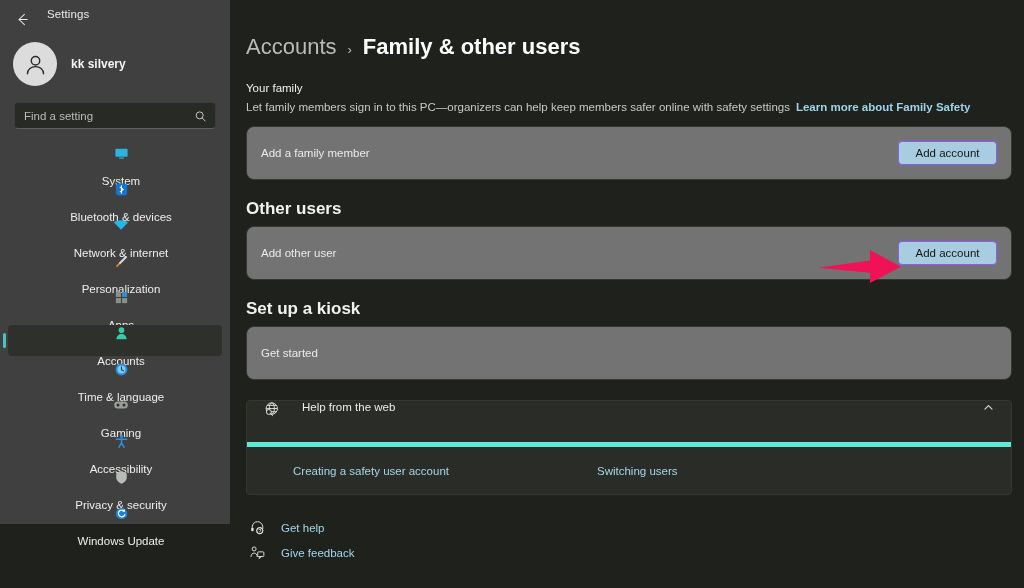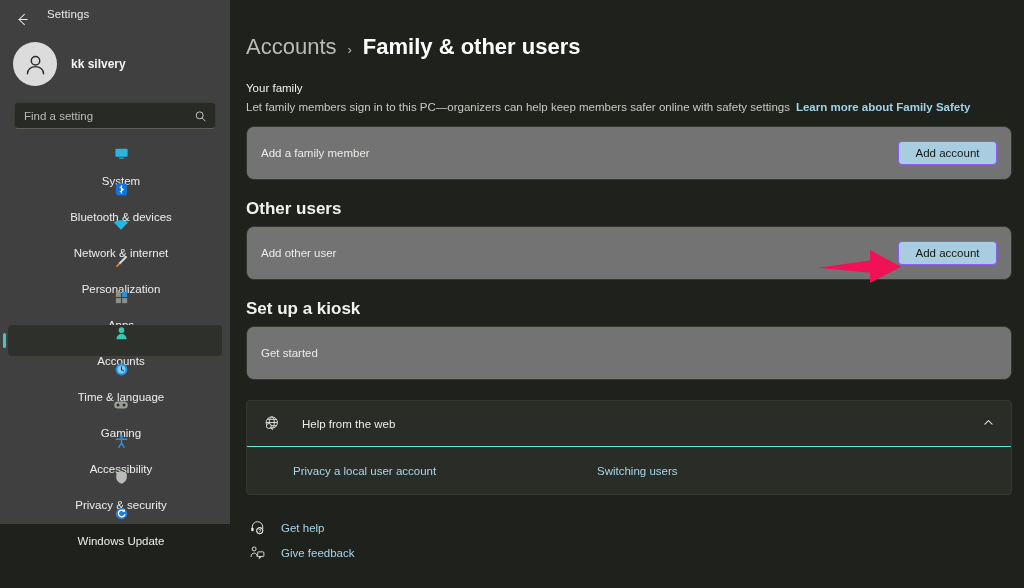--- a/index.html
+++ b/index.html
@@ -97,22 +97,22 @@
     font-size: 11.5px; padding: 5px 15px; cursor: pointer; min-width: 99px;
   }
 
   .group-title { font-size: 17px; font-weight: bold; color: #f0f2ee; margin: 19px 0 7px 0; }
 
   .help-card {
     background: #2a2d27; border: 1px solid #35382f; border-radius: 4px;
     margin-top: 20px; overflow: hidden;
   }
   .help-head {
-    display: flex; align-items: center; height: 46px; padding: 0 16px;
-    border-bottom: 1px solid #5eead4;
+    display: flex; align-items: flex-start; height: 46px; padding: 0 16px;
+    border-bottom: 5px solid #5eead4;
   }
   .globe-icon { width: 17px; height: 17px; margin-right: 22px; color: #e4e6e1; }
   .globe-icon svg { display: block; }
   .help-title { font-size: 11.5px; color: #eaece7; flex: 1; }
   .chevron { color: #dfe1dc; font-size: 11px; }
   .help-links { display: flex; height: 47px; align-items: center; padding-left: 46px; }
   .help-link { font-size: 11.5px; color: #a6d4e8; text-decoration: none; }
   .help-link.first { width: 304px; }
 
   .footer-links { margin-top: 20px; }
@@ -324,21 +324,21 @@
           </svg>
         </span>
         <span class="help-title">Help from the web</span>
         <span class="chevron">
           <svg width="13" height="13" viewBox="0 0 16 16" fill="none" stroke="currentColor" stroke-width="1.3">
             <path d="M3.6 10 L8 5.7 L12.4 10" stroke-linecap="round" stroke-linejoin="round"></path>
           </svg>
         </span>
       </div>
       <div class="help-links">
-        <a class="help-link first" href="#">Privacy a local user account</a>
+        <a class="help-link first" href="#">Creating a safety user account</a>
         <a class="help-link" href="#">Switching users</a>
       </div>
     </div>
 
     <div class="footer-links">
       <div class="footer-row">
         <span class="footer-icon">
           <svg width="15" height="15" viewBox="0 0 16 16" fill="none" stroke="currentColor" stroke-width="1">
             <path d="M2.4 9.2 V7.4 a5.6 5.6 0 0 1 11.2 0 V9.2" stroke-linecap="round"></path>
             <rect x="1.3" y="8.3" width="2.6" height="3.8" rx="1.1" fill="currentColor" stroke="none"></rect>

